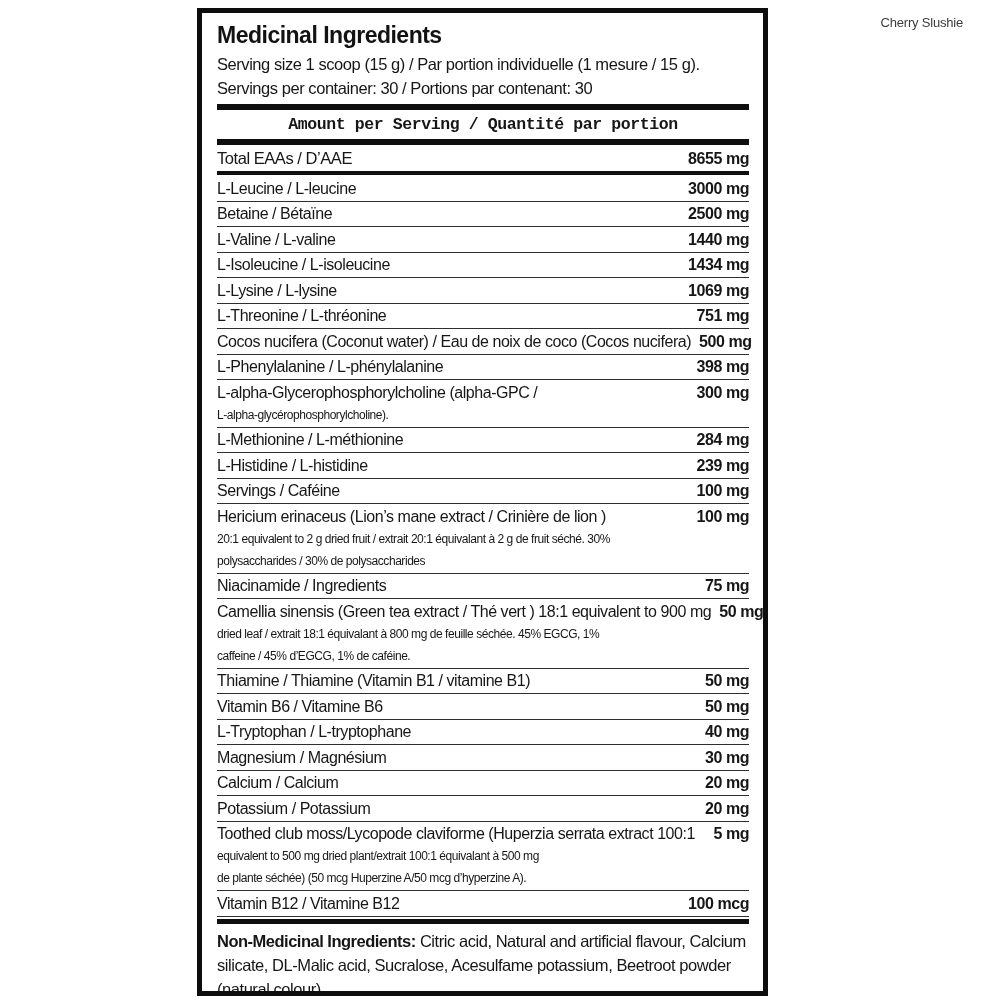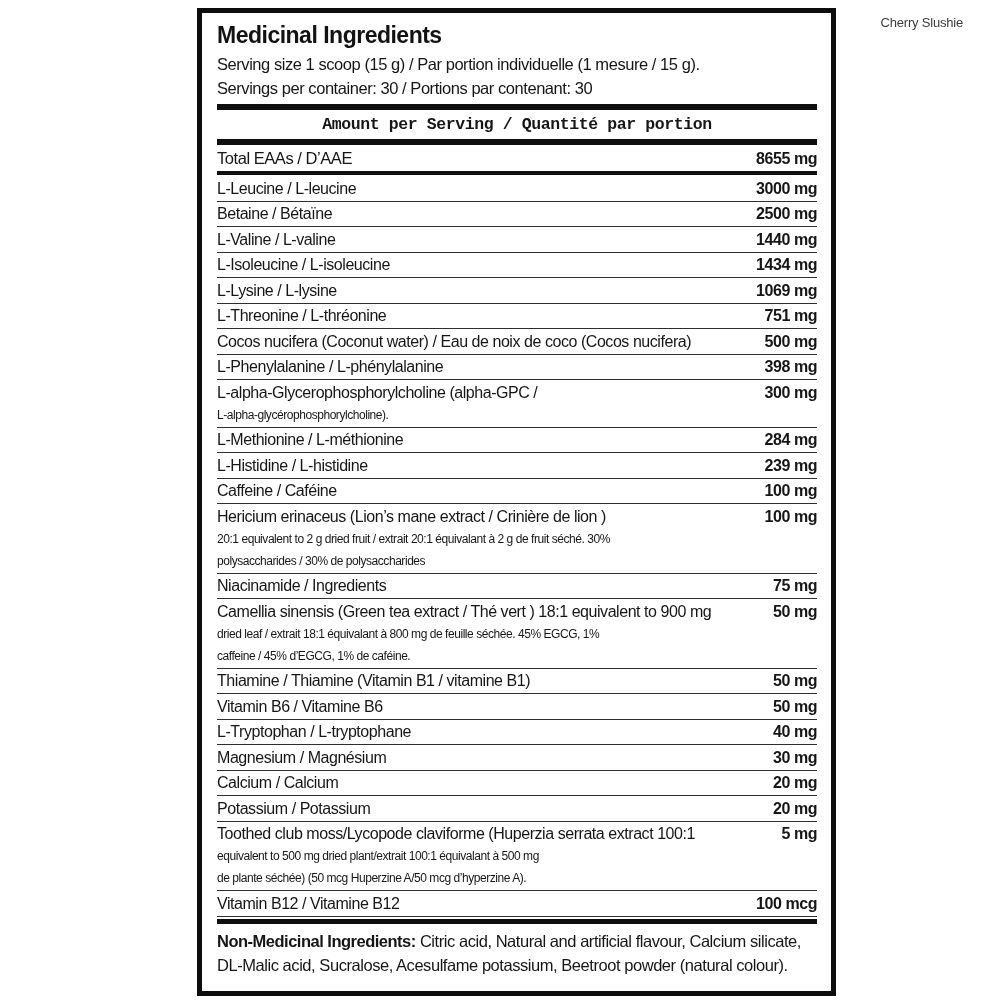--- a/index.html
+++ b/index.html
@@ -10,21 +10,21 @@
     font-family:"Liberation Sans",sans-serif;
     color:#161616;
     overflow:hidden;
   }
   .flavor{
     position:absolute;top:15px;right:37px;
     font-size:13px;color:#3c3c3c;letter-spacing:-0.2px;
   }
   .panel{
     position:absolute;left:197px;top:8px;
-    width:639px;height:988px;
+    width:571px;height:988px;
     box-sizing:border-box;
     border:5px solid #0d0d0d;
     background:#ffffff;
     padding:9px 14px 3px 15px;
     overflow:hidden;
   }
   .title{
     margin:0;
     font-size:23px;font-weight:700;line-height:26px;
     letter-spacing:-0.5px;color:#121212;
@@ -161,21 +161,21 @@
 
   <div class="row-block">
     <div class="row-main">
       <span class="name">L-Histidine / L-histidine</span>
       <span class="amt">239 mg</span>
     </div>
   </div>
 
   <div class="row-block">
     <div class="row-main">
-      <span class="name">Caffeine / Caféine</span>
+      <span class="name">Servings / Caféine</span>
       <span class="amt">100 mg</span>
     </div>
   </div>
 
   <div class="row-block">
     <div class="row-main">
       <span class="name">Hericium erinaceus (Lion’s mane extract / Crinière de lion )</span>
       <span class="amt">100 mg</span>
     </div>
   <div class="extra-line">20:1 equivalent to 2 g dried fruit / extrait 20:1 équivalant à 2 g de fruit séché. 30%</div>

